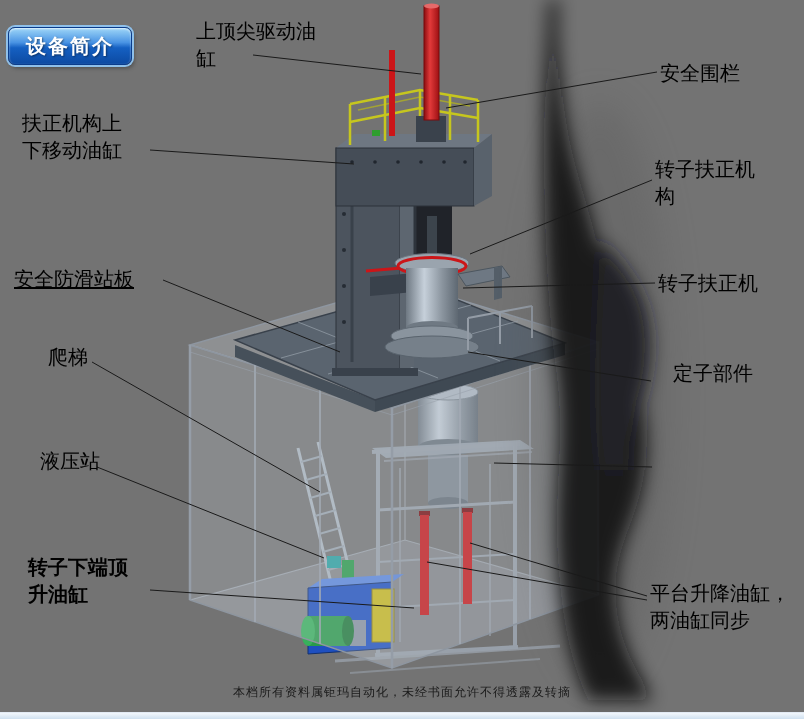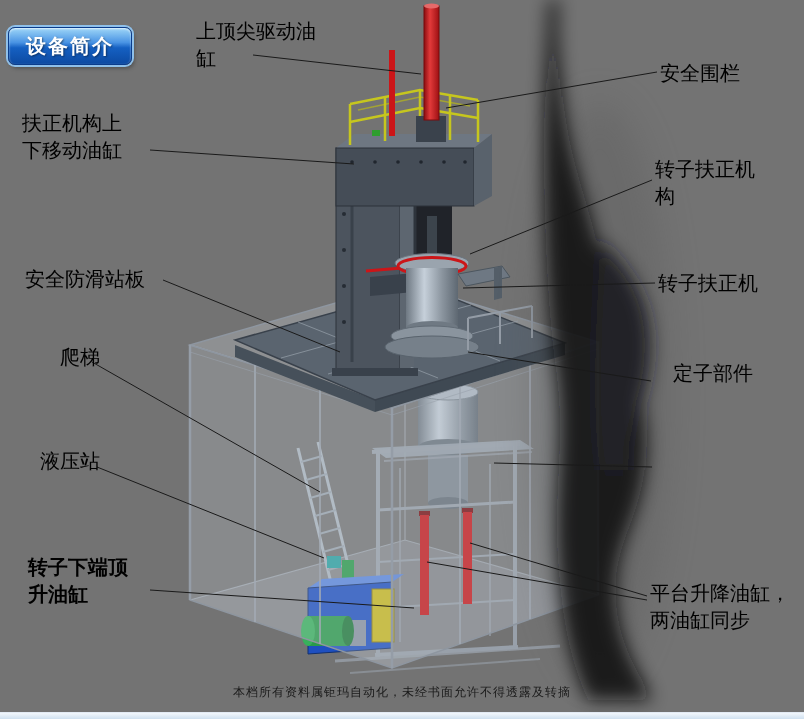--- a/index.html
+++ b/index.html
@@ -223,23 +223,23 @@
     <span>设备简介</span>
   </div>
 
   <div class="callout" style="left:196px;top:18px;width:140px;">上顶尖驱动油
 缸</div>
   <div class="callout" style="left:660px;top:60px;width:120px;">安全围栏</div>
   <div class="callout" style="left:22px;top:110px;width:130px;">扶正机构上
 下移动油缸</div>
   <div class="callout" style="left:655px;top:156px;width:130px;">转子扶正机
 构</div>
-  <div class="callout" style="left:25px;top:266px;width:150px;">安全防滑站板</div>
+  <div class="callout" style="left:14px;top:266px;width:150px;text-decoration:underline;">安全防滑站板</div>
   <div class="callout" style="left:658px;top:270px;width:120px;">转子扶正机</div>
-  <div class="callout" style="left:48px;top:344px;width:80px;margin-left:12px;">爬梯</div>
+  <div class="callout" style="left:48px;top:344px;width:80px;">爬梯</div>
   <div class="callout" style="left:653px;top:360px;width:120px;text-align:center;">定子部件</div>
   <div class="callout" style="left:40px;top:448px;width:100px;">液压站</div>
   <div class="callout" style="left:28px;top:554px;width:130px;font-weight:bold;">转子下端顶
 升油缸</div>
   <div class="callout" style="left:650px;top:580px;width:150px;">平台升降油缸，
 两油缸同步</div>
 
   <div class="footer-text">本档所有资料属钜玛自动化，未经书面允许不得透露及转摘</div>
   <div class="bottom-strip"></div>
 

